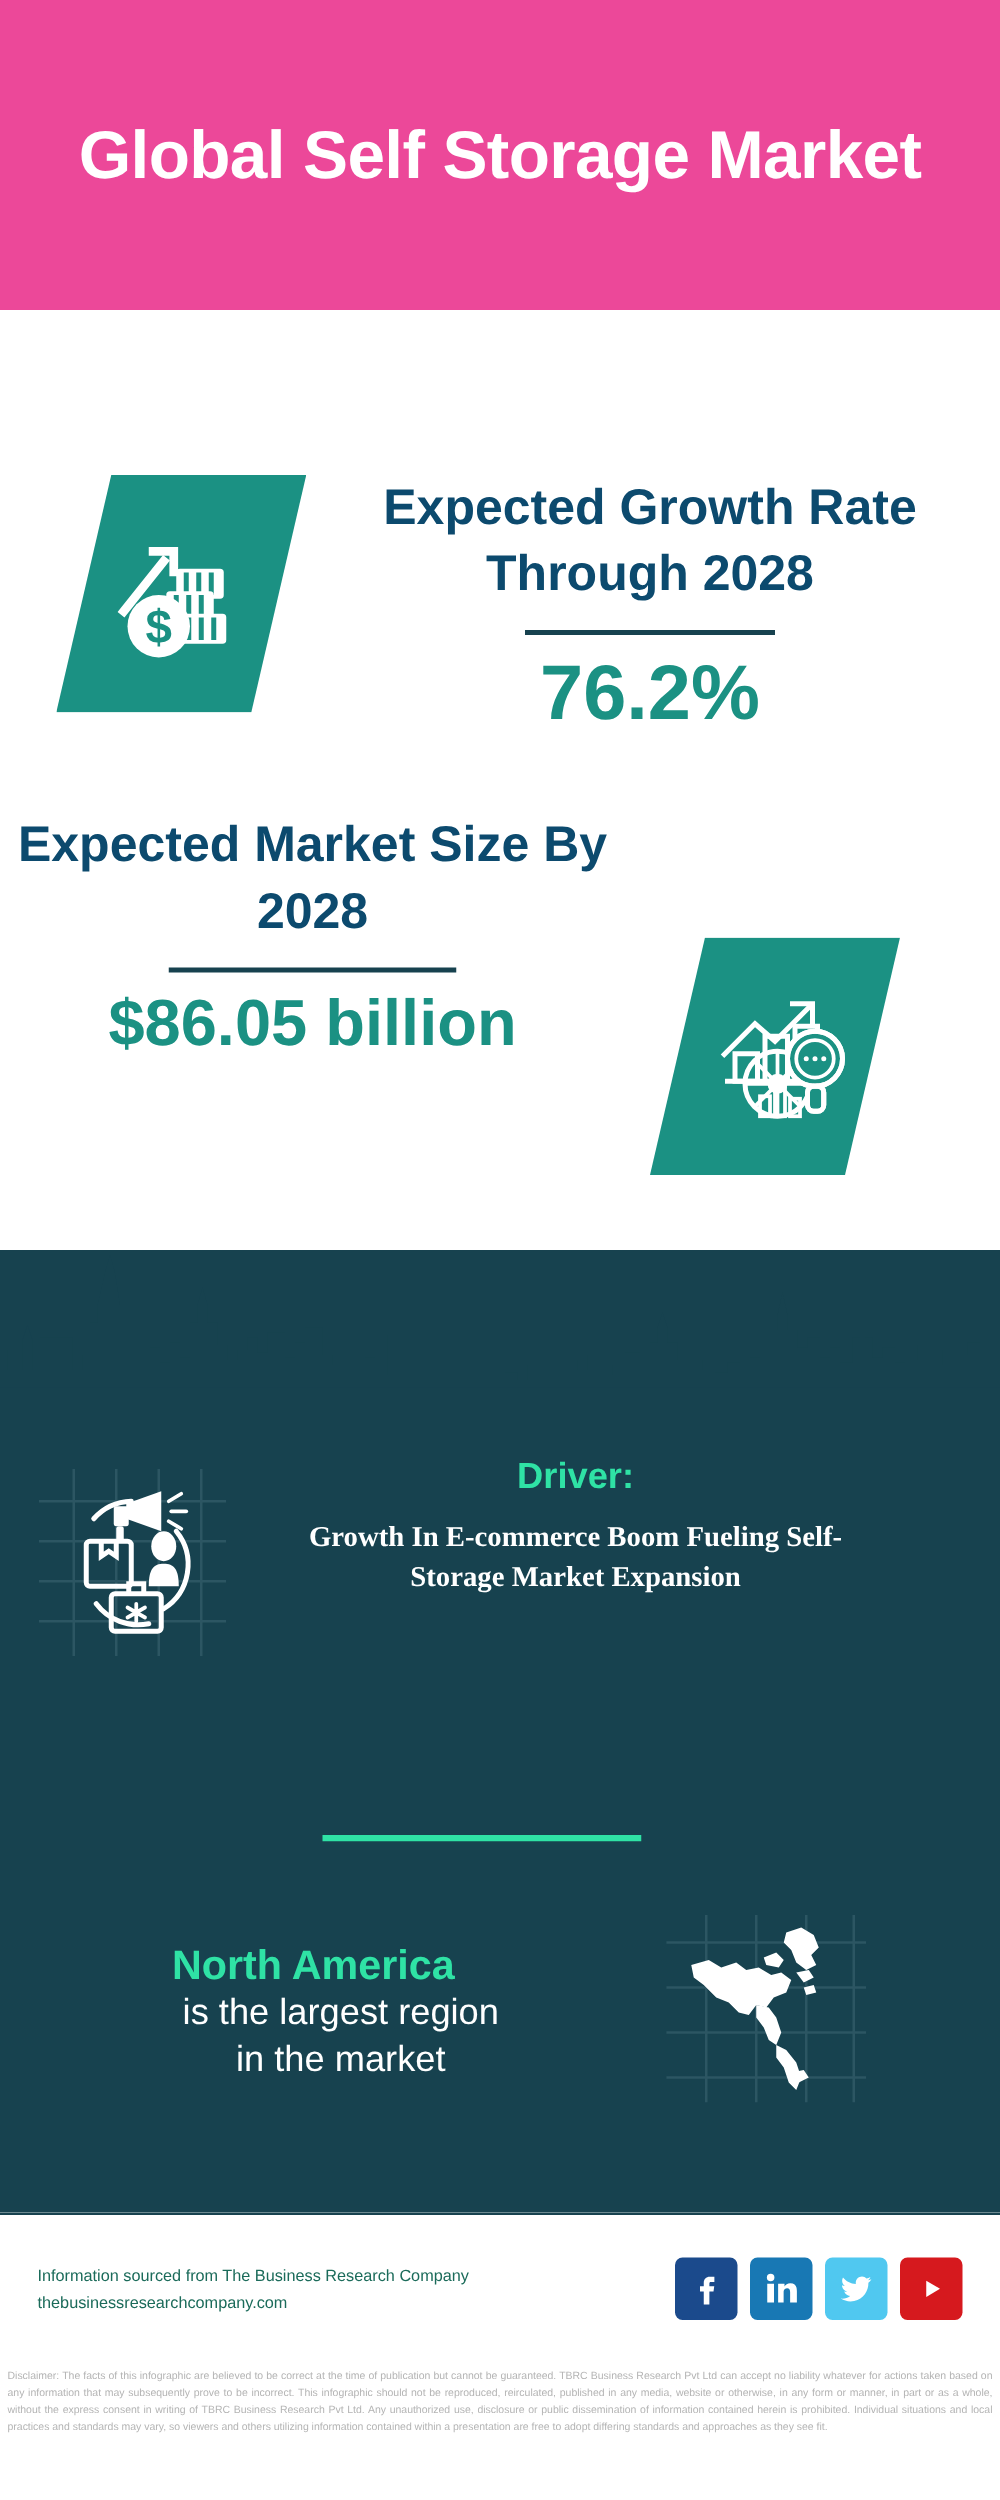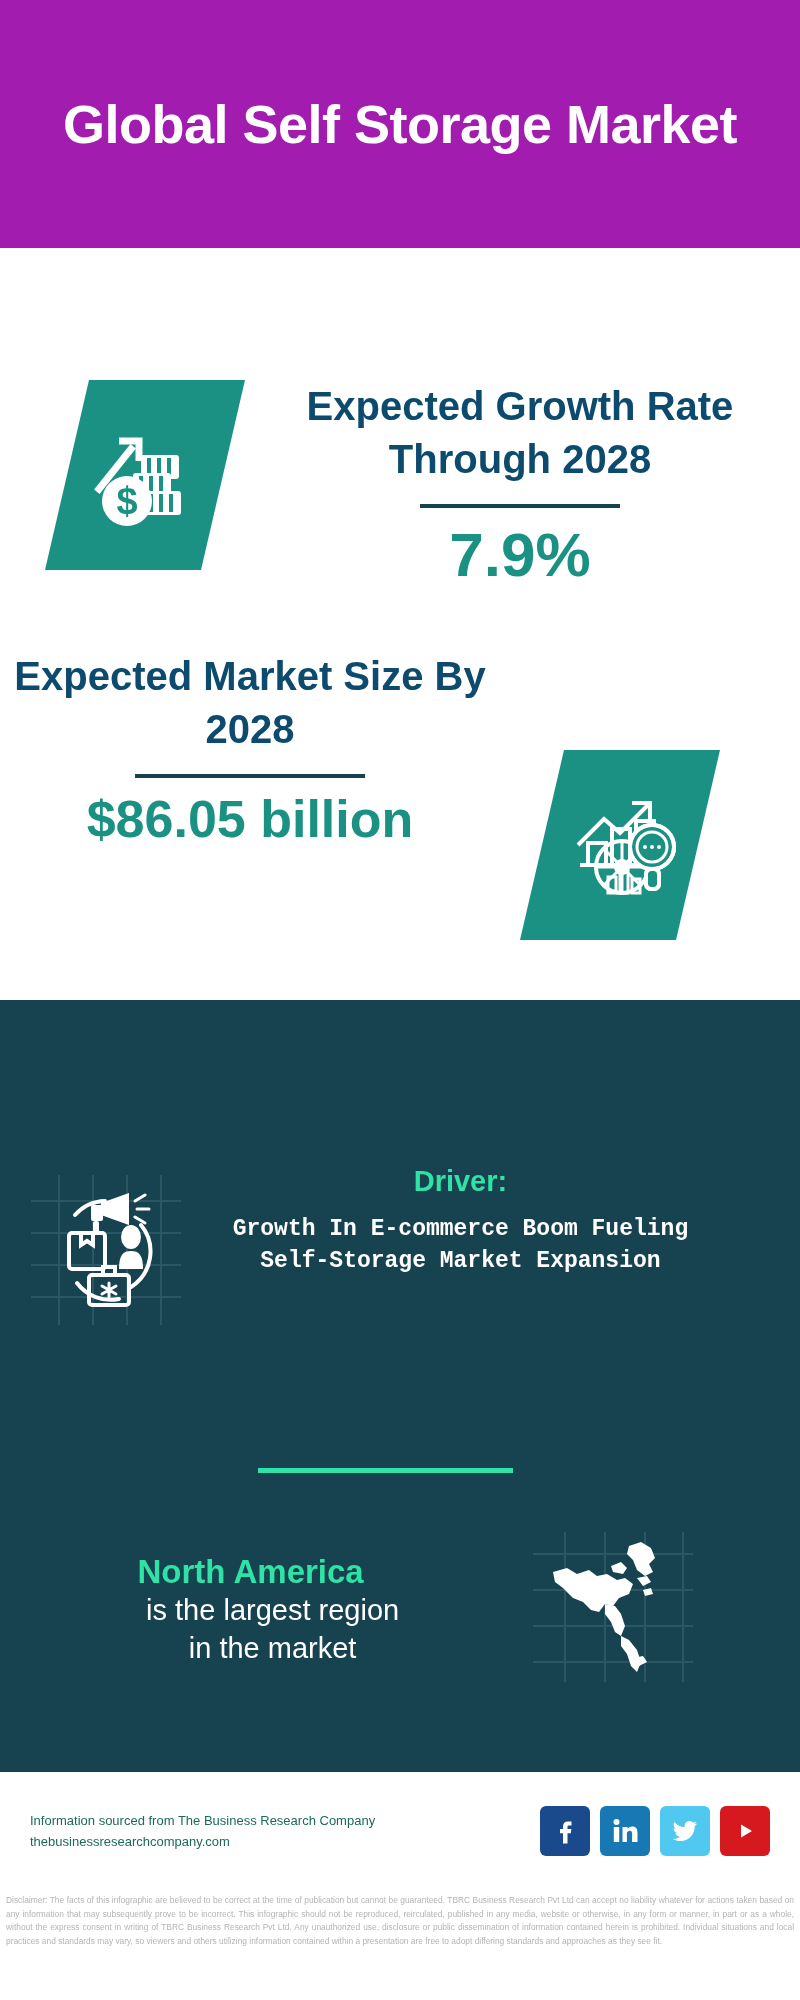--- a/index.html
+++ b/index.html
@@ -19,21 +19,21 @@
     height: 2000px;
     background: #ffffff;
     overflow: hidden;
   }
 
   
   .header {
     position: absolute;
     left: 0; top: 0;
     width: 800px; height: 248px;
-    background: #a21caf;
+    background: #ec4899;
     display: flex;
     align-items: center;
     justify-content: center;
   }
   .header-title {
     color: #ffffff;
     font-size: 54px;
     font-weight: bold;
     line-height: 1.12;
     text-align: center;
@@ -145,21 +145,21 @@
     font-size: 29px;
     font-weight: bold;
     margin-bottom: 16px;
     font-family: "Liberation Sans", sans-serif;
   }
   .driver-body {
     color: #ffffff;
     font-size: 23px;
     font-weight: bold;
     line-height: 1.38;
-    font-family: Liberation Mono, monospace;
+    font-family: Liberation Serif, serif;
   }
 
   .green-divider {
     position: absolute;
     left: 258px; top: 1468px;
     width: 255px;
     height: 5px;
     background: #2fe2a5;
   }
 
@@ -277,21 +277,21 @@
         <rect x="84" y="79" width="4" height="18" fill="#1b9183"></rect>
         <circle cx="42" cy="86" r="25" fill="#fff"></circle>
         <text x="42" y="99" font-size="38" font-weight="bold" fill="#1b9183" text-anchor="middle" font-family="Liberation Sans, sans-serif">$</text>
       </svg>
     </span>
   </div>
 
   <div class="stat1">
     <div class="stat-label">Expected Growth Rate Through 2028</div>
     <div class="rule"></div>
-    <div class="stat-value">7.9%</div>
+    <div class="stat-value">76.2%</div>
   </div>
 
   <div class="stat2">
     <div class="stat-label">Expected Market Size By 2028</div>
     <div class="rule"></div>
     <div class="stat-value">$86.05 billion</div>
   </div>
 
   <div class="para para-right">
     <span>

